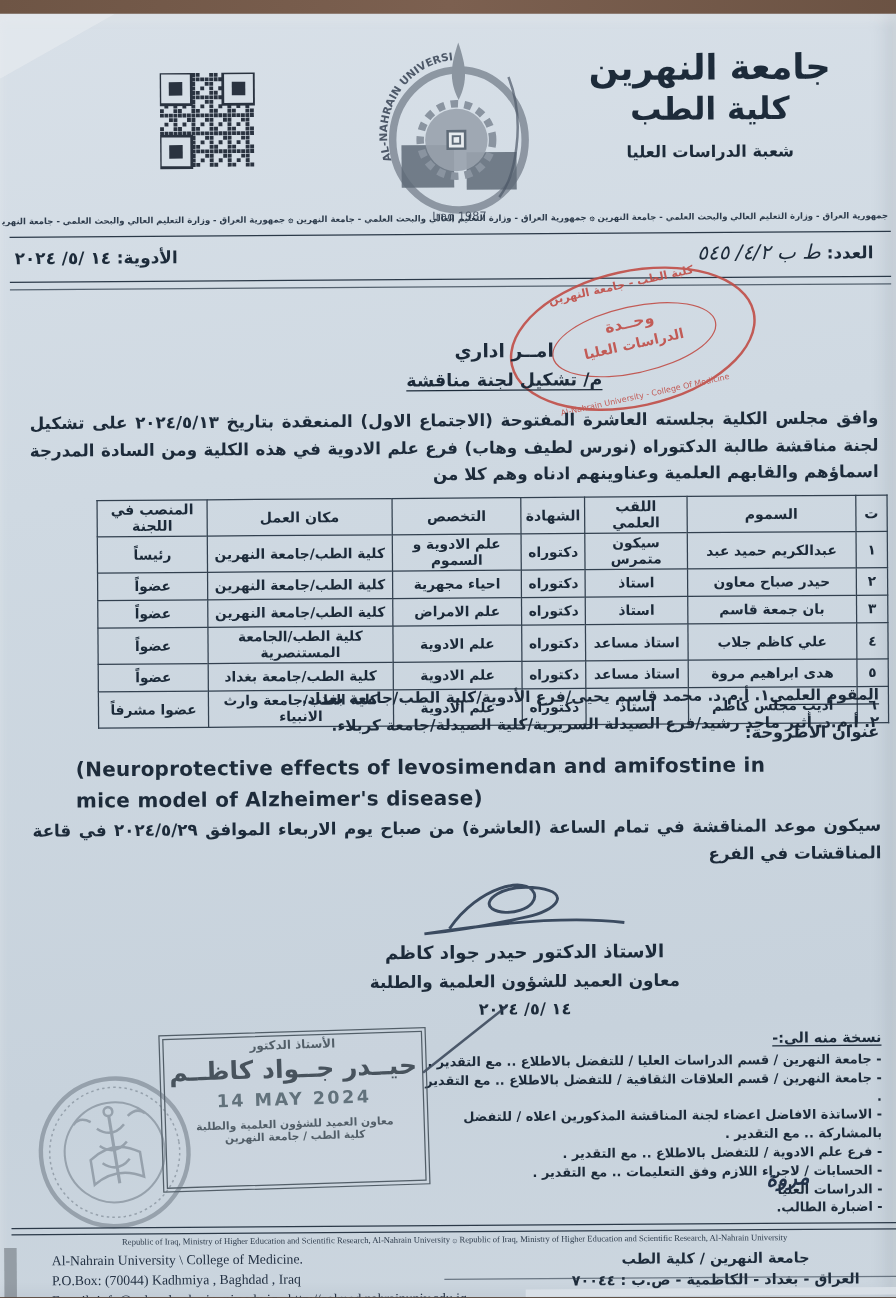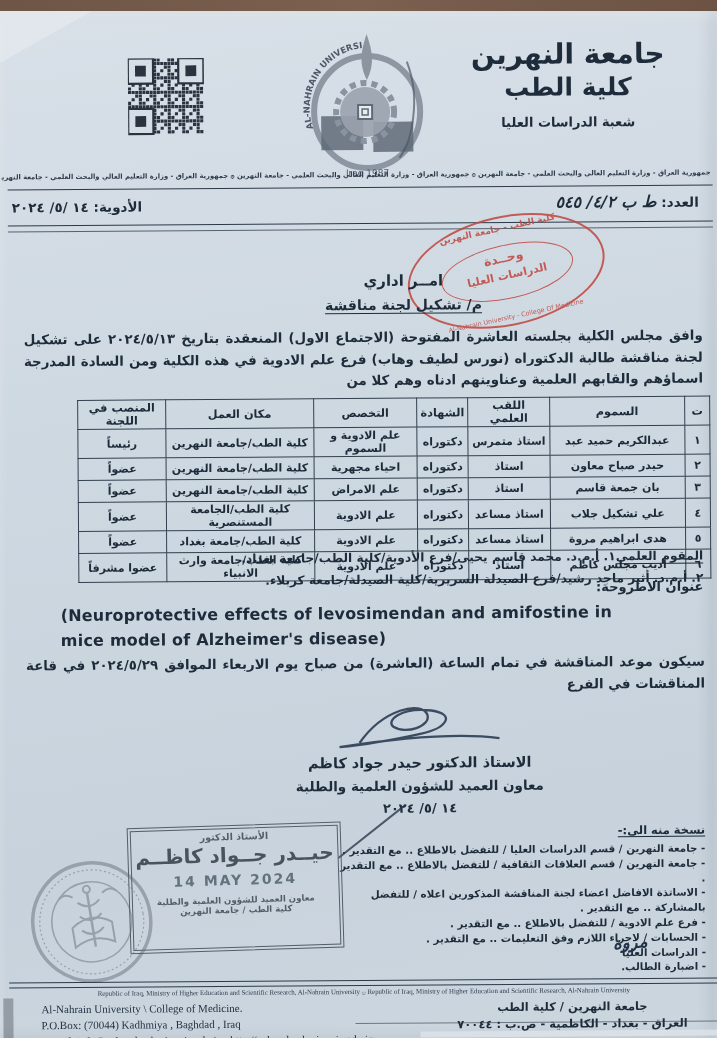--- a/index.html
+++ b/index.html
@@ -18,21 +18,21 @@
   .qr{left:131px;top:46px;width:76px;height:78px;}
   .logo{left:292px;top:17px;width:156px;height:152px;}
   .head-right{right:12px;top:28px;width:268px;text-align:center;}
   .uni-name{font-size:28px;font-weight:bold;letter-spacing:1px;}
   .col-name{font-size:25px;font-weight:bold;margin-top:2px;}
   .sec-name{font-size:13px;font-weight:bold;margin-top:13px;}
   .ministry-strip{top:160px;left:4px;right:4px;font-size:6.8px;font-weight:bold;text-align:center;
          white-space:nowrap;overflow:hidden;color:#2e3c4c;}
   .rule-a{top:176px;left:10px;right:2px;border-top:1.6px solid #2b3948;}
   .ref-no{right:16px;top:183px;font-size:13.5px;font-weight:bold;}
-  .ref-no .hand{font-size:16px;font-weight:bold;}
+  .ref-no .hand{font-size:16px;font-weight:normal;}
   .ref-date{left:14px;top:186px;font-size:13.5px;font-weight:bold;}
   .rule-b{top:212px;left:10px;right:2px;border-top:1.6px solid #2b3948;}
   .rule-c{top:218px;left:10px;right:2px;border-top:1px solid rgba(43,57,72,.75);}
   
   .oval-stamp{left:408px;top:206px;width:200px;height:110px;transform:rotate(-12deg);color:#c04a43;opacity:.88;}
   .os-ring{position:absolute;inset:0;border:2px solid currentColor;border-radius:50%;}
   .os-inner{position:absolute;left:17%;top:26%;width:66%;height:48%;border:1.6px solid currentColor;border-radius:50%;}
   .os-t{position:absolute;top:7px;left:0;right:0;text-align:center;font-size:9px;font-weight:bold;}
   .os-m1{position:absolute;top:34px;left:0;right:0;text-align:center;font-size:12.5px;font-weight:bold;}
   .os-m2{position:absolute;top:53px;left:0;right:0;text-align:center;font-size:11px;font-weight:bold;}
@@ -374,21 +374,21 @@
                 <th>الشهادة</th>
                 <th>التخصص</th>
                 <th>مكان العمل</th>
                 <th>المنصب في اللجنة</th>
               </tr>
             </thead>
           <tbody>
               <tr>
                 <td>١</td>
                 <td>عبدالكريم حميد عبد</td>
-                <td>استاذ متمرس</td>
+                <td>سيكون متمرس</td>
                 <td>دكتوراه</td>
                 <td>علم الادوية و السموم</td>
                 <td>كلية الطب/جامعة النهرين</td>
                 <td>رئيساً</td>
               </tr>
               <tr>
                 <td>٢</td>
                 <td>حيدر صباح معاون</td>
                 <td>استاذ</td>
                 <td>دكتوراه</td>
@@ -400,21 +400,21 @@
                 <td>٣</td>
                 <td>بان جمعة قاسم</td>
                 <td>استاذ</td>
                 <td>دكتوراه</td>
                 <td>علم الامراض</td>
                 <td>كلية الطب/جامعة النهرين</td>
                 <td>عضواً</td>
               </tr>
               <tr>
                 <td>٤</td>
-                <td>علي تشكيل جلاب</td>
+                <td>علي كاظم جلاب</td>
                 <td>استاذ مساعد</td>
                 <td>دكتوراه</td>
                 <td>علم الادوية</td>
                 <td>كلية الطب/الجامعة المستنصرية</td>
                 <td>عضواً</td>
               </tr>
               <tr>
                 <td>٥</td>
                 <td>هدى ابراهيم مروة</td>
                 <td>استاذ مساعد</td>

